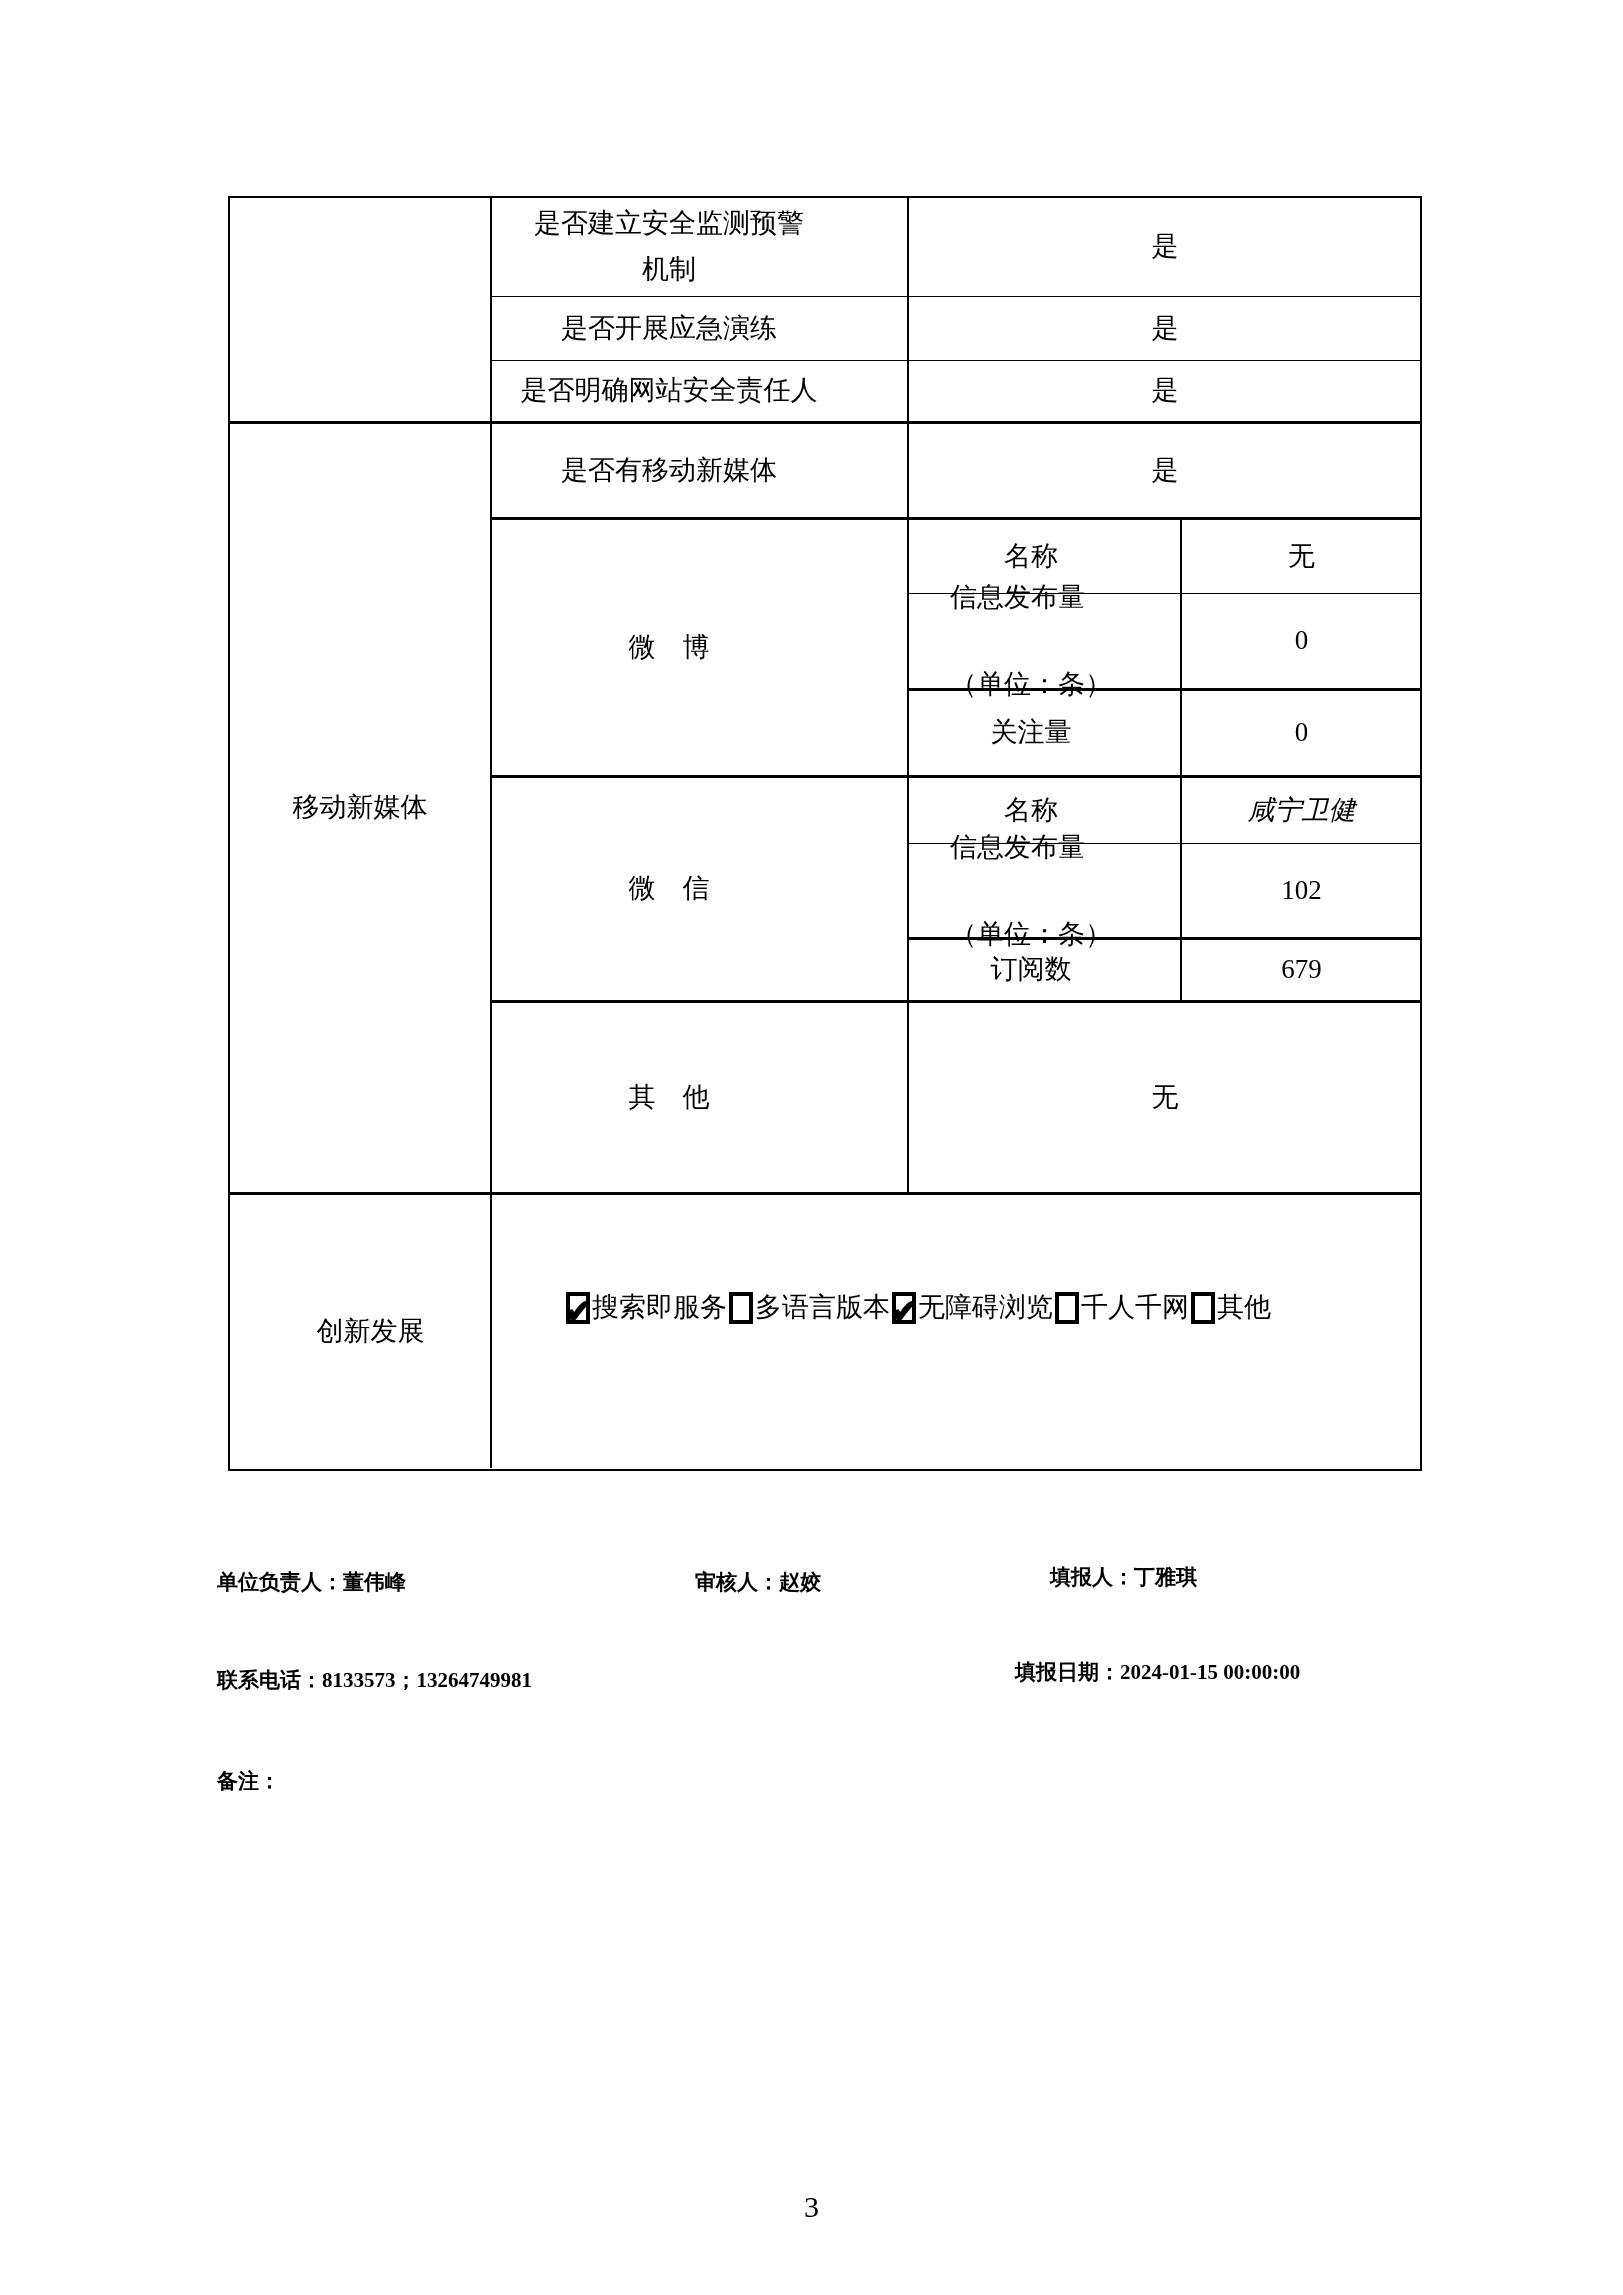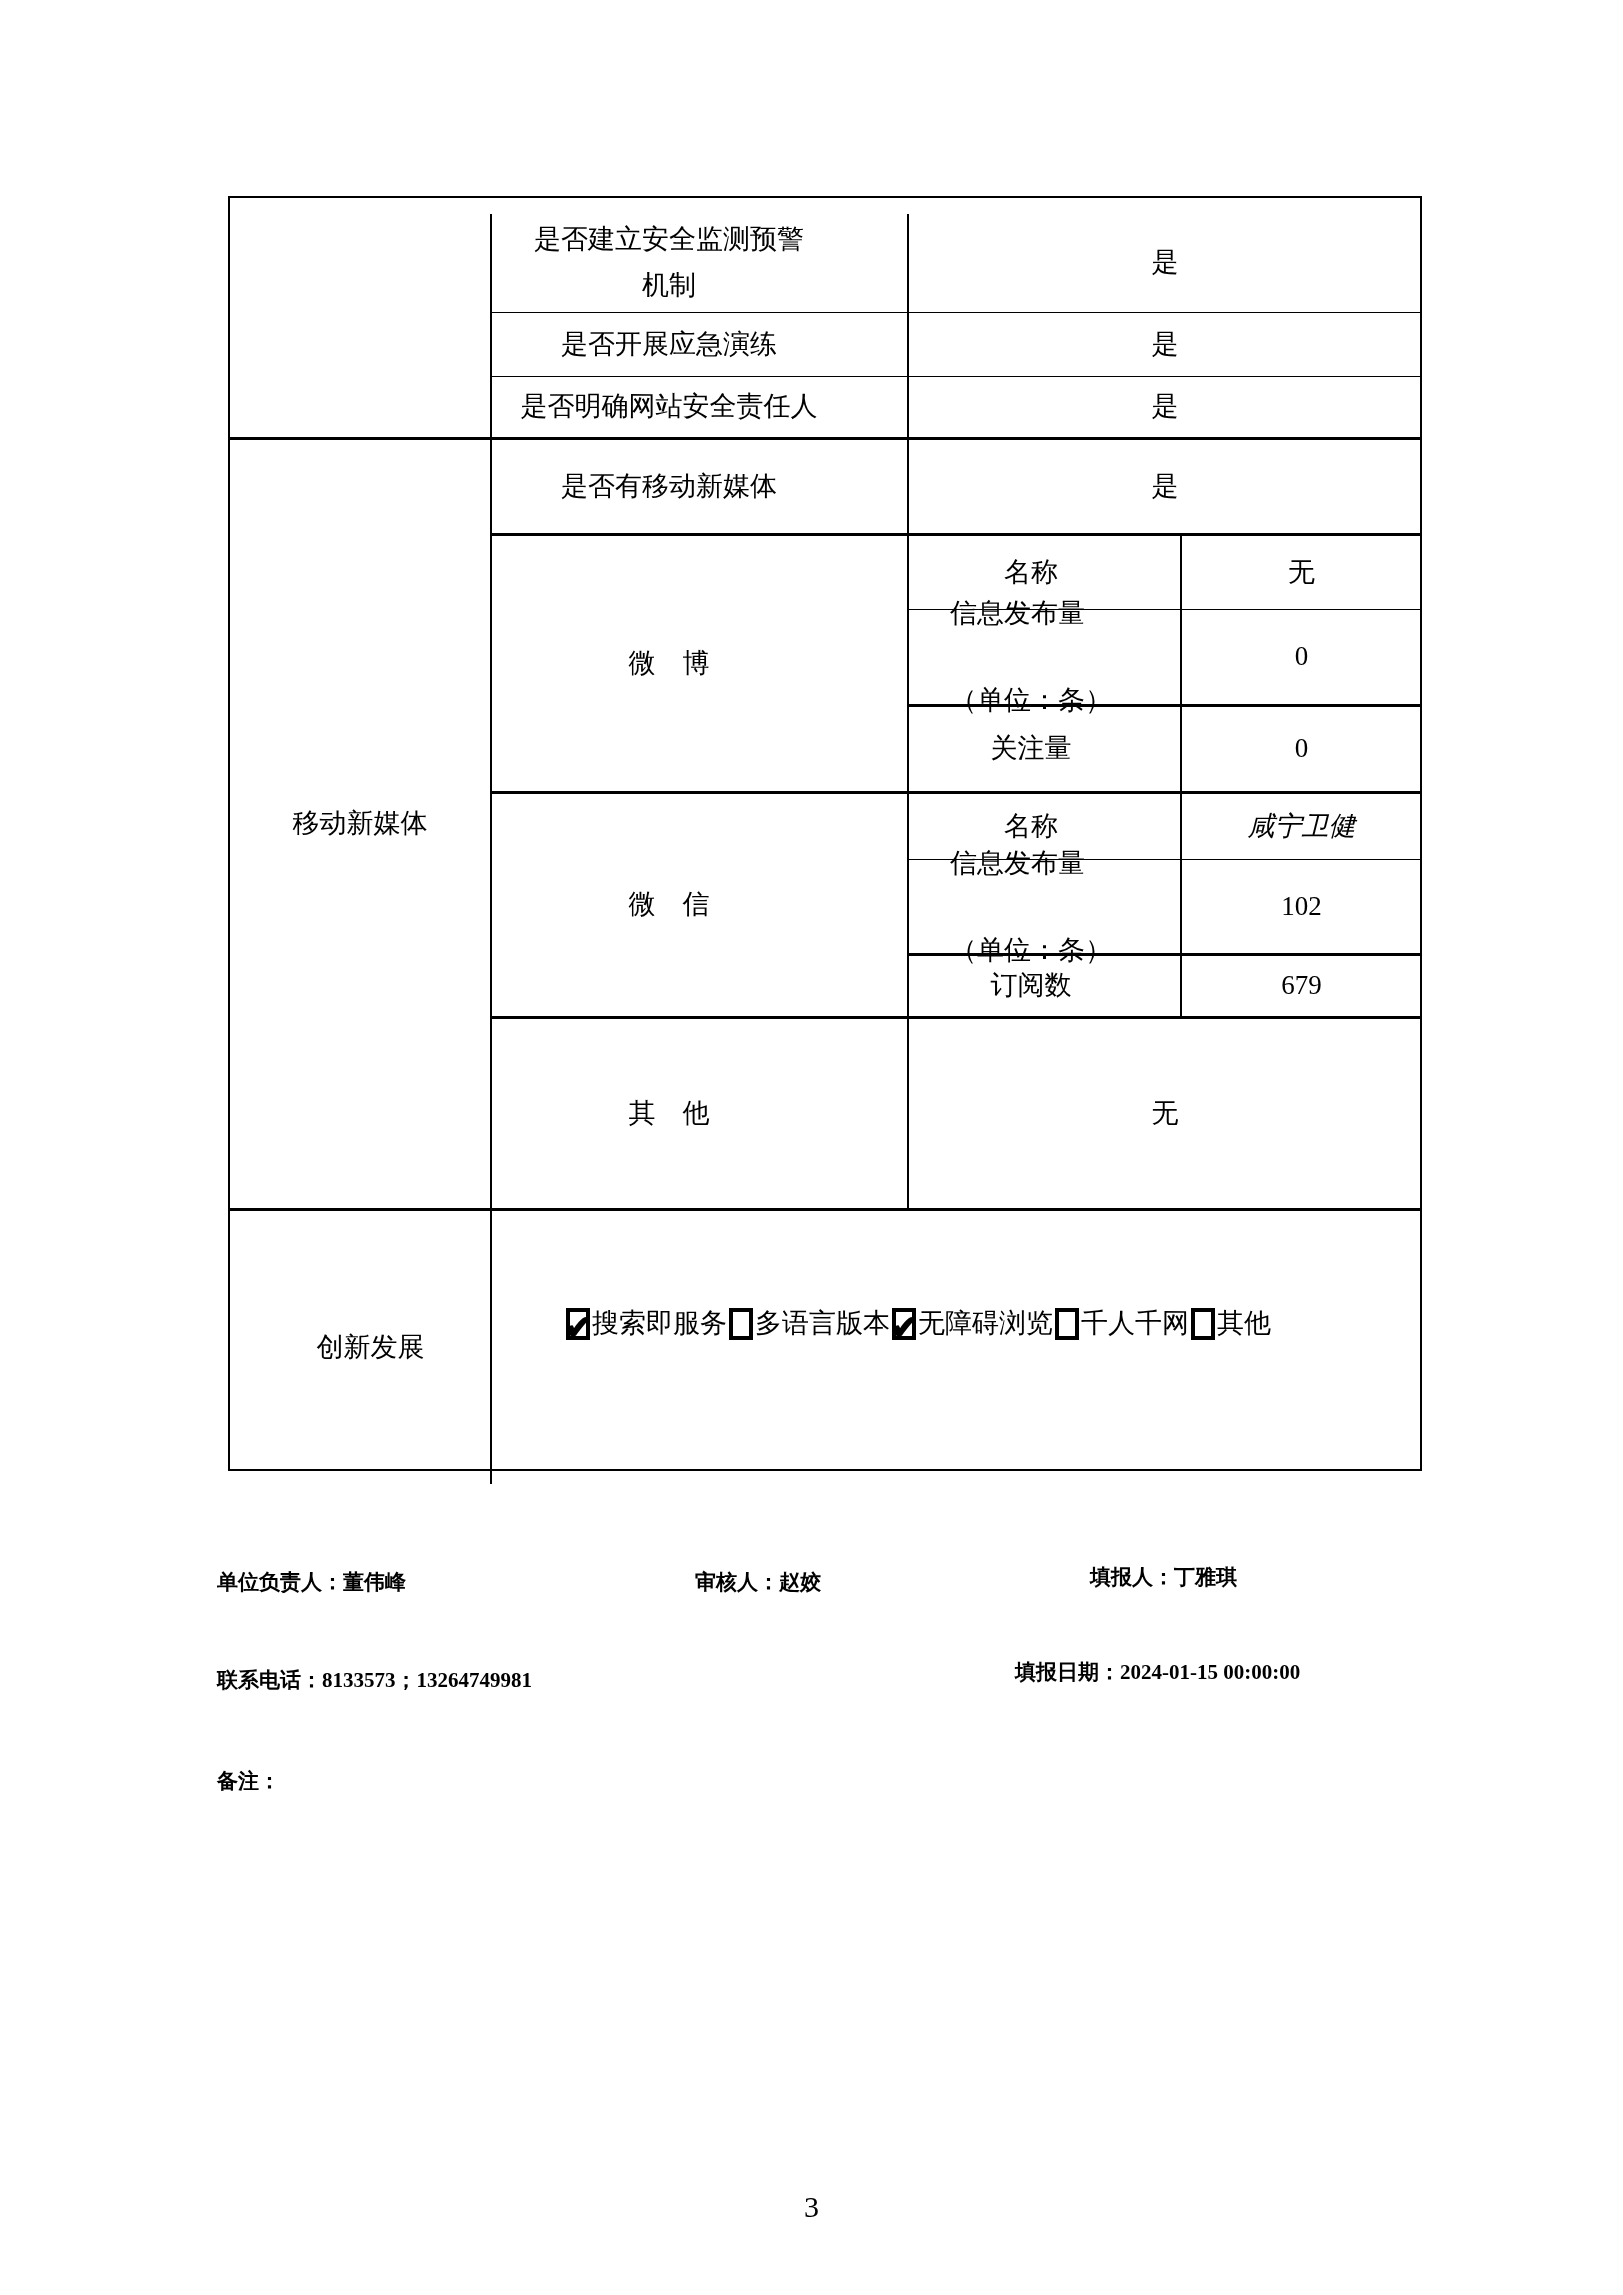--- a/index.html
+++ b/index.html
@@ -8,21 +8,20 @@
     font-family:"Liberation Serif","DejaVu Serif",serif; color:#000;
   }
   .tbl {
     position:absolute; left:228px; top:196px; width:1194px; height:1275px;
     border:2px solid #000; box-sizing:border-box;
   }
   .grid {
     display:grid; width:1029px; height:1271px;
     grid-template-columns:262px 417px 273px 239px;
     grid-template-rows:99px 64px 63px 96px 74px 97px 87px 66px 96px 63px 192px 273px;
-    margin-top:16px;
   }
   .cell {
     display:flex; align-items:center; justify-content:center;
     box-sizing:border-box; font-size:27px; line-height:1.6; text-align:center;
   }
   .br  { border-right:2px solid #000; }
   .bb2 { border-bottom:1.4px solid #000; }
   .bb5 { border-bottom:3.4px solid #000; }
   .label-cell { padding-right:61px; }
   .sublabel-cell { padding-right:27px; }
@@ -129,21 +128,21 @@
             <span>其他</span>
           </span>
         </div>
       </div>
 
     </div>
   </div>
 
   <span class="ft" style="left:217px; top:1568px;">单位负责人：董伟峰</span>
   <span class="ft" style="left:695px; top:1568px;">审核人：赵姣</span>
-  <span class="ft" style="left:1050px; top:1563px;margin-left:40px;">填报人：丁雅琪</span>
+  <span class="ft" style="left:1050px; top:1563px;">填报人：丁雅琪</span>
 
   <span class="ft" style="left:217px; top:1666px;">联系电话：8133573；13264749981</span>
   <span class="ft" style="left:1015px; top:1658px;">填报日期：2024-01-15 00:00:00</span>
 
   <span class="ft" style="left:217px; top:1767px;">备注：</span>
 
   <div class="pagenum">3</div>
 
 </div>
 

